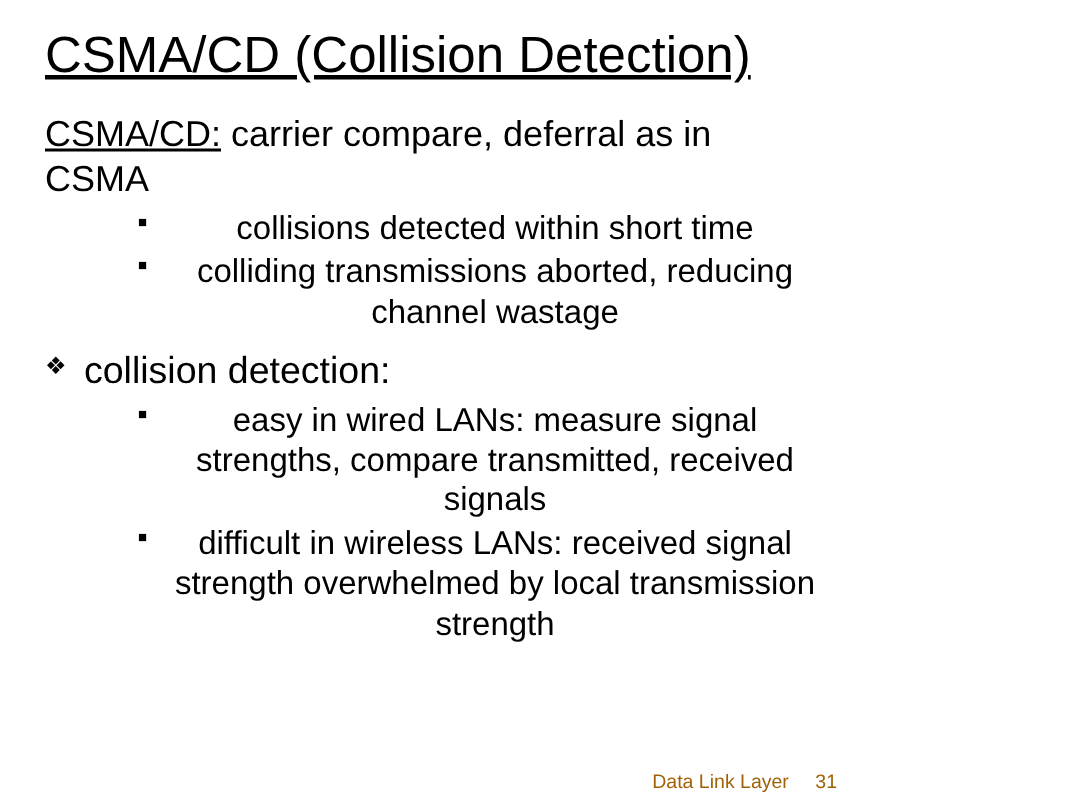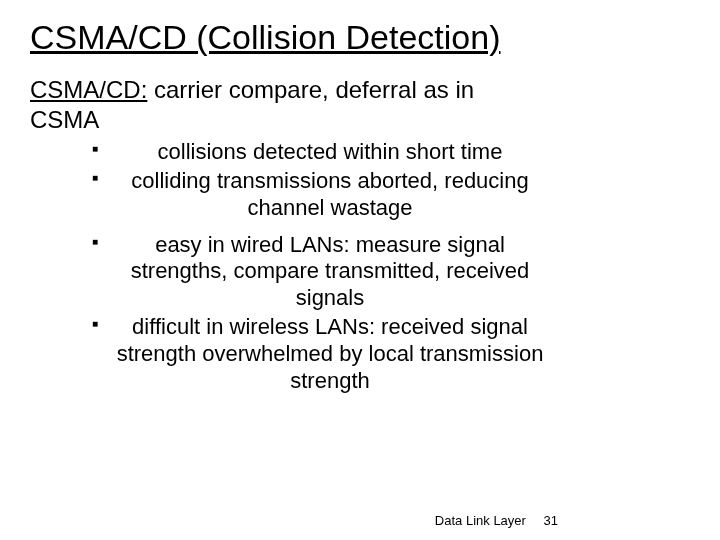--- a/index.html
+++ b/index.html
@@ -70,21 +70,21 @@
     top: 3px;
     font-size: 16px;
     color: #000;
   }
   .footer {
     position: absolute;
     bottom: 12px;
     right: 22px;
     font-family: Arial, Helvetica, sans-serif;
     font-size: 13px;
-    color: #000000;
+    color: #a16207;
   }
   .pagenum {
     margin-left: 14px;
   }
 </style>
 </head>
 <body>
 
 <div class="slide">
 
@@ -92,20 +92,21 @@
 
   <p class="body-text">
     <span class="lead-red">CSMA/CD:</span><span> carrier compare, deferral as in CSMA</span>
   </p>
 
   <ul class="sub">
     <li>collisions detected within short time</li>
     <li>colliding transmissions aborted, reducing channel wastage</li>
   </ul>
 
+  <p class="top-bullet">collision detection:</p>
 
   <ul class="sub">
     <li>easy in wired LANs: measure signal strengths, compare transmitted, received signals</li>
     <li>difficult in wireless LANs: received signal strength overwhelmed by local transmission strength</li>
   </ul>
 
 
   <div class="footer">
     <span>Data Link Layer</span>
     <span class="pagenum">31</span>

